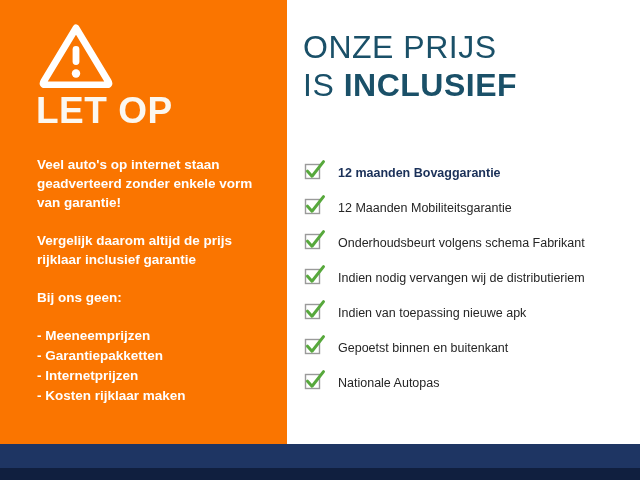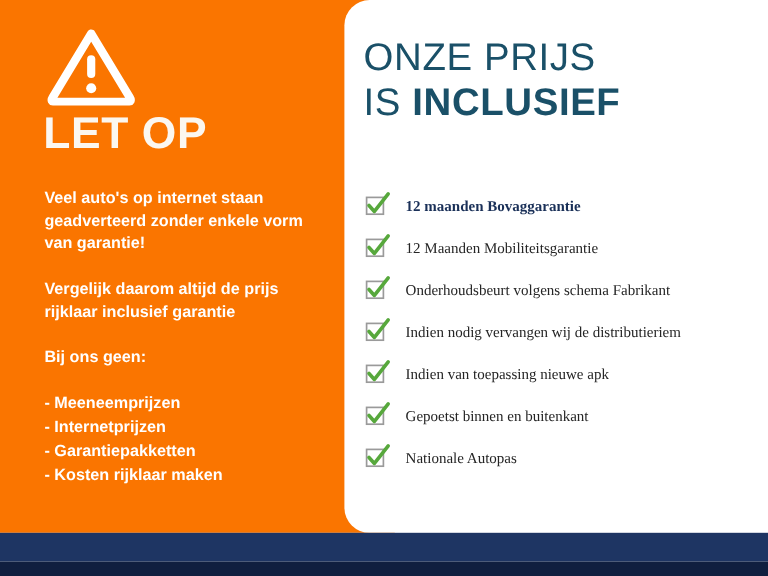--- a/index.html
+++ b/index.html
@@ -74,21 +74,20 @@
   }
 
   
   #right-panel {
     position: absolute;
     left: 287px;
     top: 0;
     width: 353px;
     height: 444px;
     background: #ffffff;
-    border-radius: 21px;
   }
 
   #price-heading {
     position: absolute;
     left: 16px;
     top: 28px;
     color: #1a5068;
     font-size: 32px;
     line-height: 38px;
     white-space: nowrap;
@@ -102,21 +101,20 @@
     position: absolute;
     left: 16px;
     top: 155px;
     width: 335px;
   }
   .check-row {
     position: relative;
     height: 35px;
     display: flex;
     align-items: center;
-    font-family: Liberation Serif, serif;
   }
   .check-icon {
     position: relative;
     width: 20px;
     height: 22px;
     flex: 0 0 20px;
     margin-right: 15px;
   }
   .check-icon svg { position: absolute; left: 0; top: -3px; width: 24px; height: 24px; }
 
@@ -164,22 +162,22 @@
       </svg>
     </div>
 
     <div id="let-op-title">LET OP</div>
 
     <div id="left-body">
       <p class="para">Veel auto's op internet staan geadverteerd zonder enkele vorm van garantie!</p>
       <p class="para">Vergelijk daarom altijd de prijs rijklaar inclusief garantie</p>
       <p class="para">Bij ons geen:</p>
       <p class="bullet">- Meeneemprijzen</p>
+      <p class="bullet">- Garantiepakketten</p>
       <p class="bullet">- Internetprijzen</p>
-      <p class="bullet">- Garantiepakketten</p>
       <p class="bullet">- Kosten rijklaar maken</p>
     </div>
   </div>
 
   <div id="right-panel">
 
     <div id="price-heading">
       <div class="line1">ONZE PRIJS</div>
       <div class="line2"><span class="plain">IS </span><span class="strong">INCLUSIEF</span></div>
     </div>

